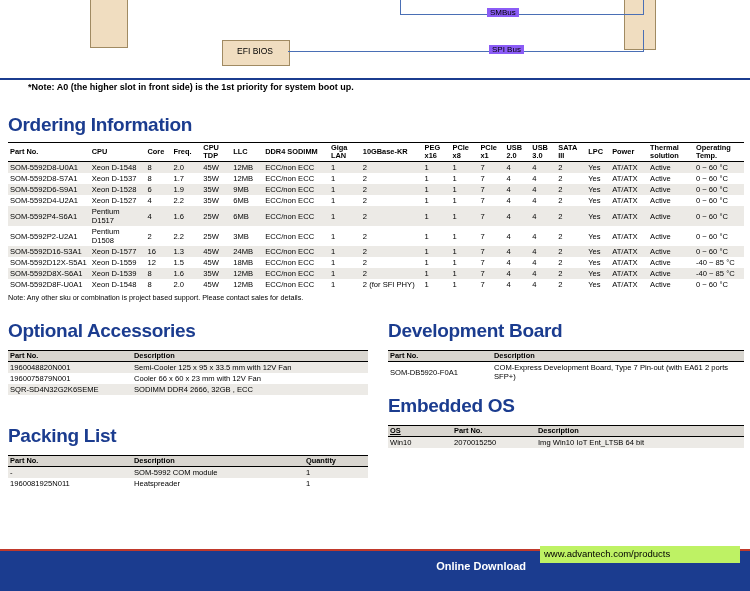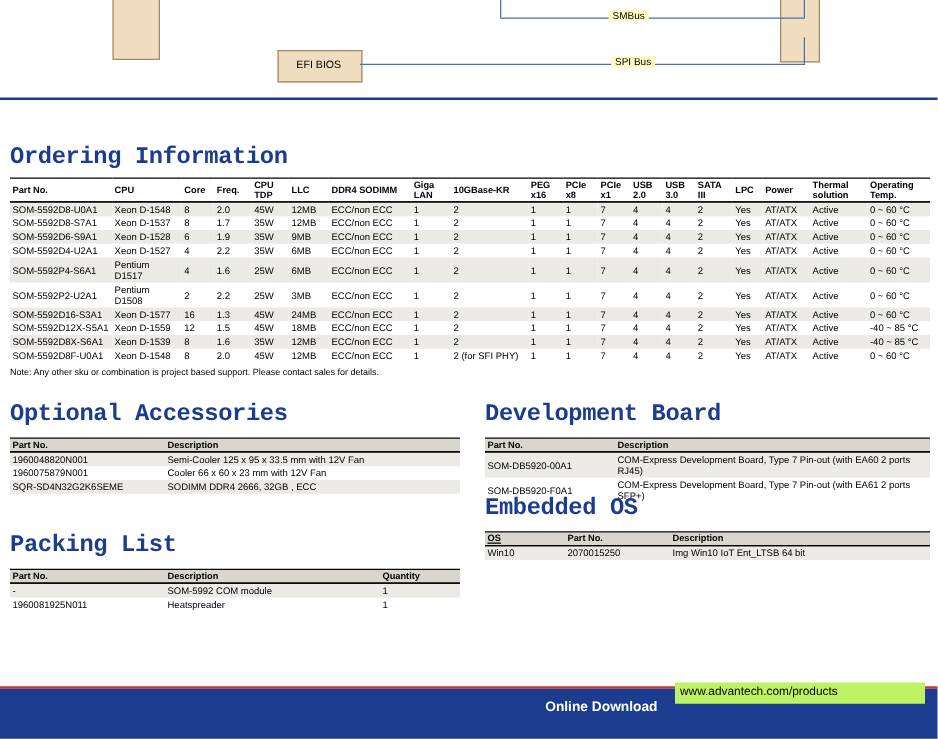--- a/index.html
+++ b/index.html
@@ -11,27 +11,27 @@
     color:#000;
     overflow:hidden;
     position:relative;
   }
   .page{position:relative;width:750px;height:591px;}
 
   
   .diagram{position:relative;height:78px;border-bottom:2px solid #1b3c8f;}
   .blk{position:absolute;background:#f0ddc0;border:1px solid #a08a62;}
   .wire{position:absolute;background:#4a6fb5;}
-  .wirelbl{position:absolute;font-size:8px;color:#000;background:#fef9c3;padding:0 3px;}
+  .wirelbl{position:absolute;font-size:8px;color:#000;background:#8b5cf6;padding:0 3px;}
 
   .note{position:absolute;left:28px;top:82px;font-size:9px;font-weight:bold;}
 
   
   h2.sect{
-    font-family:Liberation Mono, monospace;
+    font-family:Liberation Sans, sans-serif;
     color:#1b3c8f;
     font-size:19px;
     font-weight:bold;
     margin:0;
     letter-spacing:-0.3px;
   }
 
   
   table{border-collapse:collapse;width:100%;}
   th,td{font-size:7.6px;padding:1px 2px;text-align:left;vertical-align:middle;}
@@ -70,20 +70,21 @@
     <div class="wire" style="left:400px;top:14px;width:244px;height:1px;"></div>
     <div class="wire" style="left:400px;top:-4px;width:1px;height:18px;"></div>
     <div class="wire" style="left:643px;top:-4px;width:1px;height:18px;"></div>
     <div class="wirelbl" style="left:487px;top:8px;">SMBus</div>
 
     <div class="wire" style="left:288px;top:51px;width:356px;height:1px;"></div>
     <div class="wire" style="left:643px;top:30px;width:1px;height:21px;"></div>
     <div class="wirelbl" style="left:489px;top:45px;">SPI Bus</div>
   </div>
 
+  <div class="note">*Note: A0 (the higher slot in front side) is the 1st priority for system boot up.</div>
 
   <div style="position:absolute;left:8px;top:114px;width:736px;">
     <h2 class="sect">Ordering Information</h2>
   </div>
 
   <div style="position:absolute;left:8px;top:142px;width:736px;">
     <table class="ordering-tbl">
       <thead>
           <tr id="ord-head">
             <th style="width: 78px;">Part No.</th>
@@ -377,24 +378,20 @@
   <div style="position:absolute;left:388px;top:320px;width:356px;">
     <h2 class="sect">Development Board</h2>
     <table class="dev-tbl" style="margin-top:8px;">
       <thead>
           <tr id="dev-head">
             <th style="width: 100px;">Part No.</th>
             <th>Description</th>
           </tr>
         </thead>
       <tbody id="dev-body">
-          <tr class="odd">
-            <td>SOM-DB5920-00A1</td>
-            <td>COM-Express Development Board, Type 7 Pin-out (with EA60 2 ports RJ45)</td>
-          </tr>
           <tr class="even">
             <td>SOM-DB5920-F0A1</td>
             <td>COM-Express Development Board, Type 7 Pin-out (with EA61 2 ports SFP+)</td>
           </tr>
         </tbody>
     </table>
   </div>
 
   <div style="position:absolute;left:388px;top:395px;width:356px;">
     <h2 class="sect">Embedded OS</h2>

